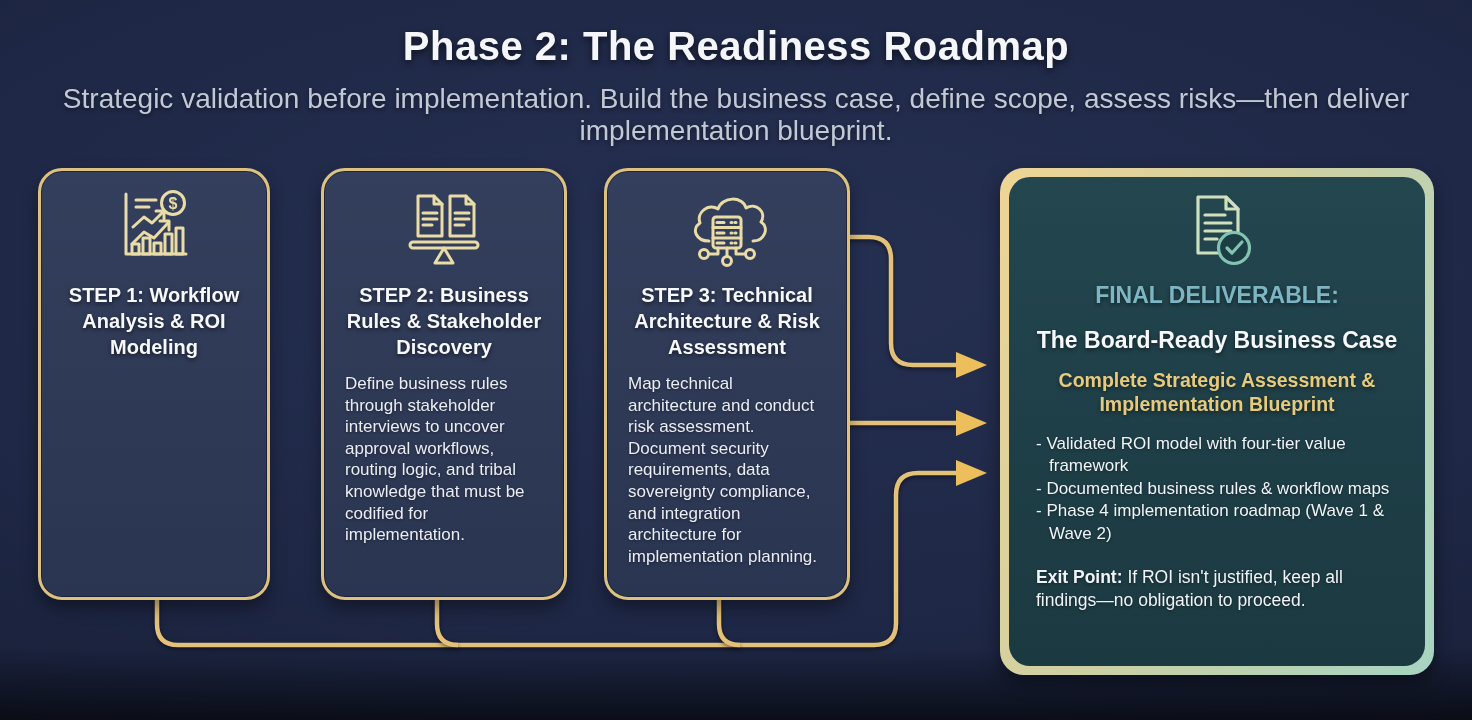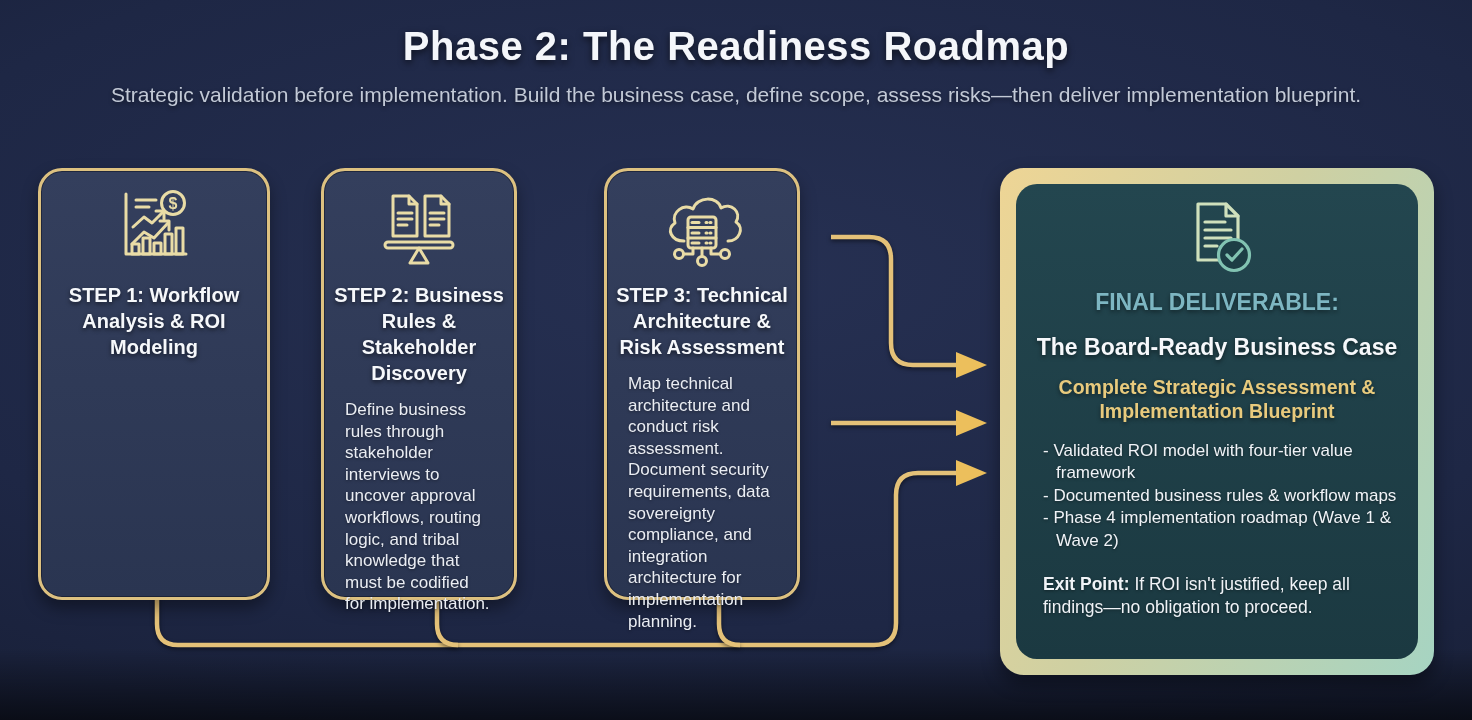--- a/index.html
+++ b/index.html
@@ -10,44 +10,44 @@
       linear-gradient(180deg, rgba(0,0,0,0) 90%, rgba(0,0,0,.6) 100%),
       radial-gradient(ellipse 115% 95% at 50% 38%, #263052 0%, #1e2745 52%, #141a2e 100%);
   }
   .page-title{
     position:absolute;top:24px;left:0;width:100%;text-align:center;
     font-size:40px;font-weight:bold;color:#f4f6fa;letter-spacing:.5px;
     text-shadow:0 3px 7px rgba(0,0,0,.6);
   }
   .page-subtitle{
     position:absolute;top:83px;left:0;width:100%;text-align:center;
-    font-size:21px;color:#c2c9d6;text-shadow:0 2px 4px rgba(0,0,0,.45);
+    font-size:28px;color:#c2c9d6;text-shadow:0 2px 4px rgba(0,0,0,.45);
   }
   .step-card{
-    position:absolute;top:168px;width:196px;height:432px;box-sizing:border-box;
+    position:absolute;top:168px;width:246px;height:432px;box-sizing:border-box;
     border-radius:24px;border:3px solid #ddc180;
     background:linear-gradient(180deg,#343f5d 0%,#2a3551 100%);
     box-shadow:0 8px 16px rgba(0,0,0,.38), inset 0 0 0 1px rgba(8,12,22,.45);
     text-align:center;
   }
   .step1{left:38px;width:232px;}
   .step2{left:321px;}
   .step3{left:604px;}
   .icon-wrap{margin-top:15px;height:80px;display:flex;align-items:center;justify-content:center;}
   .step-title{
     margin:16px 8px 0;font-size:20px;line-height:26px;font-weight:bold;
     color:#f6f8fb;text-shadow:0 2px 4px rgba(0,0,0,.55);
   }
   .step-body{
     margin:13px 21px 0;text-align:left;font-size:17px;line-height:21.6px;
     color:#eaedf3;text-shadow:0 1px 3px rgba(0,0,0,.4);
   }
   .final-wrap{
     position:absolute;left:1000px;top:168px;width:434px;height:507px;box-sizing:border-box;
-    border-radius:24px;padding:16px;
+    border-radius:24px;padding:9px;
     background:linear-gradient(115deg,#eed595 0%,#cfd0a2 45%,#a6d4c2 100%);
     box-shadow:0 8px 18px rgba(0,0,0,.42);
   }
   .final-card{
     width:100%;height:100%;box-sizing:border-box;border-radius:21px;
     background:linear-gradient(180deg,#23464f 0%,#1b3941 100%);
     text-align:center;overflow:hidden;
   }
   .final-label{margin-top:11px;font-size:23px;font-weight:bold;color:#7db6c2;text-shadow:0 2px 4px rgba(0,0,0,.45);}
   .final-title{margin-top:18px;font-size:23px;font-weight:bold;color:#f6f8fb;text-shadow:0 2px 4px rgba(0,0,0,.5);}

